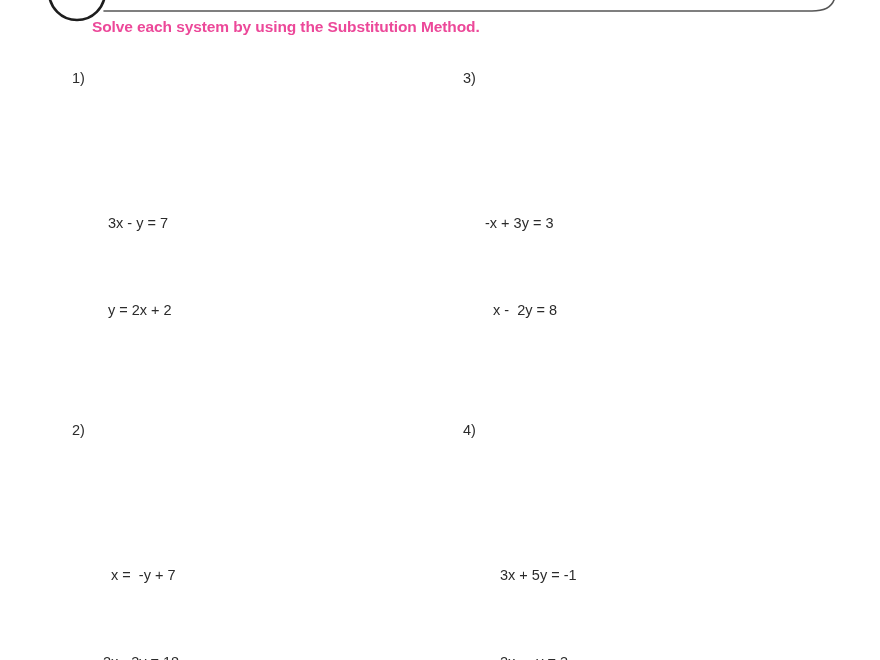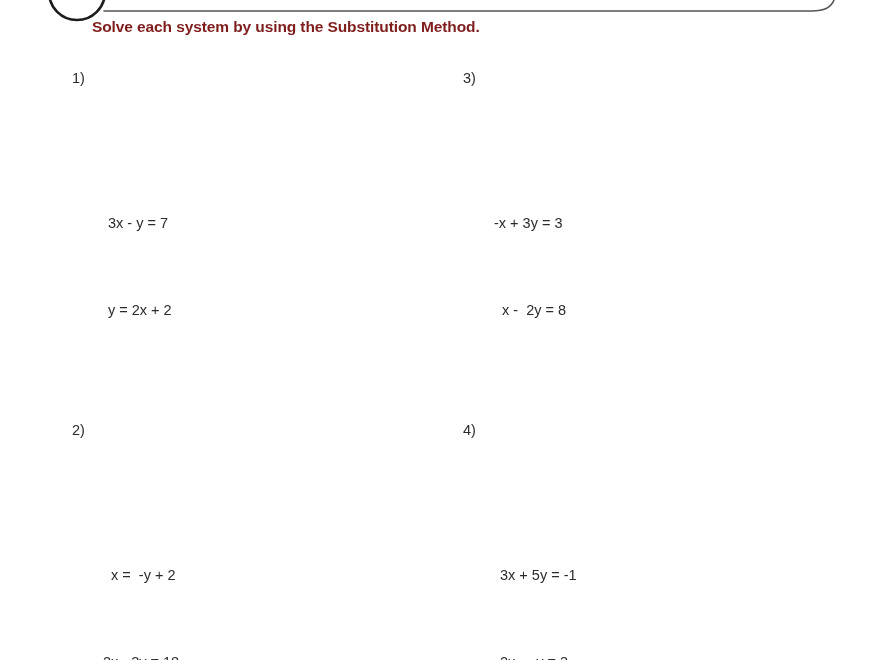--- a/index.html
+++ b/index.html
@@ -30,21 +30,21 @@
   }
 
   
   #instruction-heading {
     position: absolute;
     left: 92px;
     top: 18px;
     font-size: 15.5px;
     font-weight: bold;
     letter-spacing: -0.1px;
-    color: #7f1d1d;
+    color: #ec4899;
     white-space: nowrap;
   }
 
   
   #problems-area {
     position: absolute;
     left: 0;
     top: 0;
     width: 880px;
     height: 660px;
@@ -74,21 +74,21 @@
 
   
   #problem-1 { left: 72px;  top: 64px; }
   #problem-2 { left: 72px;  top: 416px; }
   #problem-3 { left: 463px; top: 64px; }
   #problem-4 { left: 463px; top: 416px; }
 
   
   #problem-1 .problem-equations { }
   #problem-2 .problem-equations { margin-left: 31px; }
-  #problem-3 .problem-equations { margin-left: 31px; }
+  #problem-3 .problem-equations { margin-left: 22px; }
   #problem-4 .problem-equations { margin-left: 37px; }
 
   .work-space {
     position: absolute;
     background: transparent;
   }
   #work-space-1 { left: 72px;  top: 100px; width: 360px; height: 300px; }
   #work-space-2 { left: 72px;  top: 452px; width: 360px; height: 190px; }
   #work-space-3 { left: 463px; top: 100px; width: 360px; height: 300px; }
   #work-space-4 { left: 463px; top: 452px; width: 360px; height: 190px; }
@@ -113,21 +113,21 @@
     <span class="problem-number">1)</span>
     <div class="problem-equations">
       <div class="equation">3x - y = 7</div>
       <div class="equation">y = 2x + 2</div>
     </div>
   </div>
 
   <div class="problem" id="problem-2">
     <span class="problem-number">2)</span>
     <div class="problem-equations">
-      <div class="equation">  x =  -y + 2</div>
+      <div class="equation">  x =  -y + 7</div>
       <div class="equation">2x - 3y = 18</div>
     </div>
   </div>
 
   <div class="problem" id="problem-3">
     <span class="problem-number">3)</span>
     <div class="problem-equations">
       <div class="equation">-x + 3y = 3</div>
       <div class="equation">  x -  2y = 8</div>
     </div>

